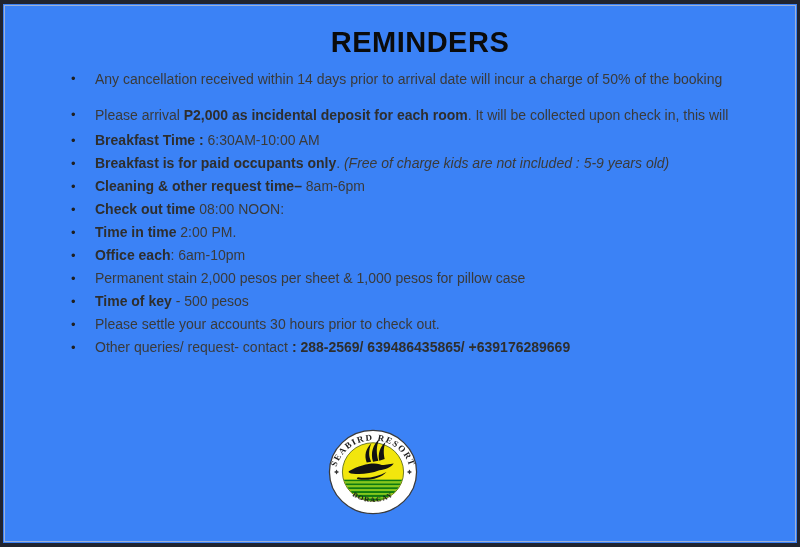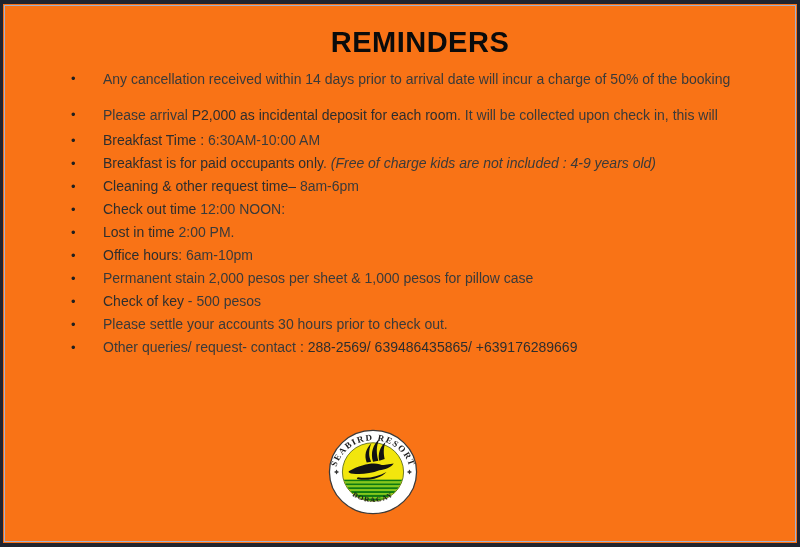--- a/index.html
+++ b/index.html
@@ -1,20 +1,20 @@
 <!DOCTYPE html>
 <html><head>
 <meta charset="utf-8">
 <style>
   html,body{margin:0;padding:0;background:#e9e9e9;}
   .page{
     position:relative;
     width:800px;height:547px;
     box-sizing:border-box;
-    background:#f97316;
+    background:#3b82f6;
     border:3px solid #20242f;
     border-top-width:4px;border-bottom-width:4px;
     font-family:"Liberation Sans", sans-serif;
     overflow:hidden;
   }
   .frame-line{
     position:absolute;inset:1px;
     border:1px solid #9fb1d3;
     pointer-events:none;
   }
@@ -24,28 +24,28 @@
     transform:translateX(20px);
     font-size:29px;
     font-weight:bold;
     letter-spacing:.5px;
     color:#0b0b0b;
     line-height:36px;
   }
   .body-wrap{margin:8px 30px 0 68px;color:#3a3a3a;font-size:14px;}
   .row{display:flex;align-items:flex-start;}
   .bullet{flex:0 0 24px;font-size:13px;line-height:22px;color:#1f1f1f;}
-  .lines{flex:1 1 auto;min-width:0;margin-left:8px;}
+  .lines{flex:1 1 auto;min-width:0;}
   .line{height:22px;line-height:22px;white-space:nowrap;overflow:visible;}
   .para-1{margin-bottom:14px;}
   .para-2{margin-bottom:0;}
   .items{margin-top:3px;}
   .items .bullet{line-height:23px;}
   .items .line{height:23px;line-height:23px;}
-  .seg-b{font-weight:normal;color:#2e2e2e;}
+  .seg-b{font-weight:bold;color:#2e2e2e;}
   .seg-i{font-style:italic;}
   .logo{
     position:absolute;
     left:325px;top:425px;
     width:90px;height:86px;
   }
   .logo svg{width:100%;height:100%;display:block;}
   .ring-text{font-family:"Liberation Serif", serif;font-weight:bold;fill:#1c1c1c;}
   .arc-top-text{font-size:10px;letter-spacing:1.6px;}
   .arc-bottom-text{font-size:8px;letter-spacing:1.4px;}
@@ -83,63 +83,63 @@
       <div class="row">
         <span class="bullet">•</span>
         <div class="lines">
             <div class="line"><span class="seg-b">Breakfast Time : </span><span>6:30AM-10:00 AM</span></div>
           </div>
       </div>
 
       <div class="row">
         <span class="bullet">•</span>
         <div class="lines">
-            <div class="line"><span class="seg-b">Breakfast is for paid occupants only</span><span>. </span><span class="seg-i">(Free of charge kids are not included : 4-9 years old)</span></div>
+            <div class="line"><span class="seg-b">Breakfast is for paid occupants only</span><span>. </span><span class="seg-i">(Free of charge kids are not included : 5-9 years old)</span></div>
           </div>
       </div>
 
       <div class="row">
         <span class="bullet">•</span>
         <div class="lines">
             <div class="line"><span class="seg-b">Cleaning  &amp; other request time–</span><span> 8am-6pm</span></div>
           </div>
       </div>
 
       <div class="row">
         <span class="bullet">•</span>
         <div class="lines">
-            <div class="line"><span class="seg-b">Check out time </span><span>12:00 NOON:</span></div>
-          </div>
-      </div>
-
-      <div class="row">
-        <span class="bullet">•</span>
-        <div class="lines">
-            <div class="line"><span class="seg-b">Lost in time </span><span>2:00 PM.</span></div>
-          </div>
-      </div>
-
-      <div class="row">
-        <span class="bullet">•</span>
-        <div class="lines">
-            <div class="line"><span class="seg-b">Office hours</span><span>: 6am-10pm</span></div>
+            <div class="line"><span class="seg-b">Check out time </span><span>08:00 NOON:</span></div>
+          </div>
+      </div>
+
+      <div class="row">
+        <span class="bullet">•</span>
+        <div class="lines">
+            <div class="line"><span class="seg-b">Time in time </span><span>2:00 PM.</span></div>
+          </div>
+      </div>
+
+      <div class="row">
+        <span class="bullet">•</span>
+        <div class="lines">
+            <div class="line"><span class="seg-b">Office each</span><span>: 6am-10pm</span></div>
           </div>
       </div>
 
       <div class="row">
         <span class="bullet">•</span>
         <div class="lines">
             <div class="line"><span>Permanent stain 2,000 pesos per sheet &amp; 1,000 pesos for pillow case</span></div>
           </div>
       </div>
 
       <div class="row">
         <span class="bullet">•</span>
         <div class="lines">
-            <div class="line"><span class="seg-b">Check of key</span><span> - 500 pesos</span></div>
+            <div class="line"><span class="seg-b">Time of key</span><span> - 500 pesos</span></div>
           </div>
       </div>
 
       <div class="row">
         <span class="bullet">•</span>
         <div class="lines">
             <div class="line"><span>Please settle your accounts 30 hours prior to check out.</span></div>
           </div>
       </div>
 

